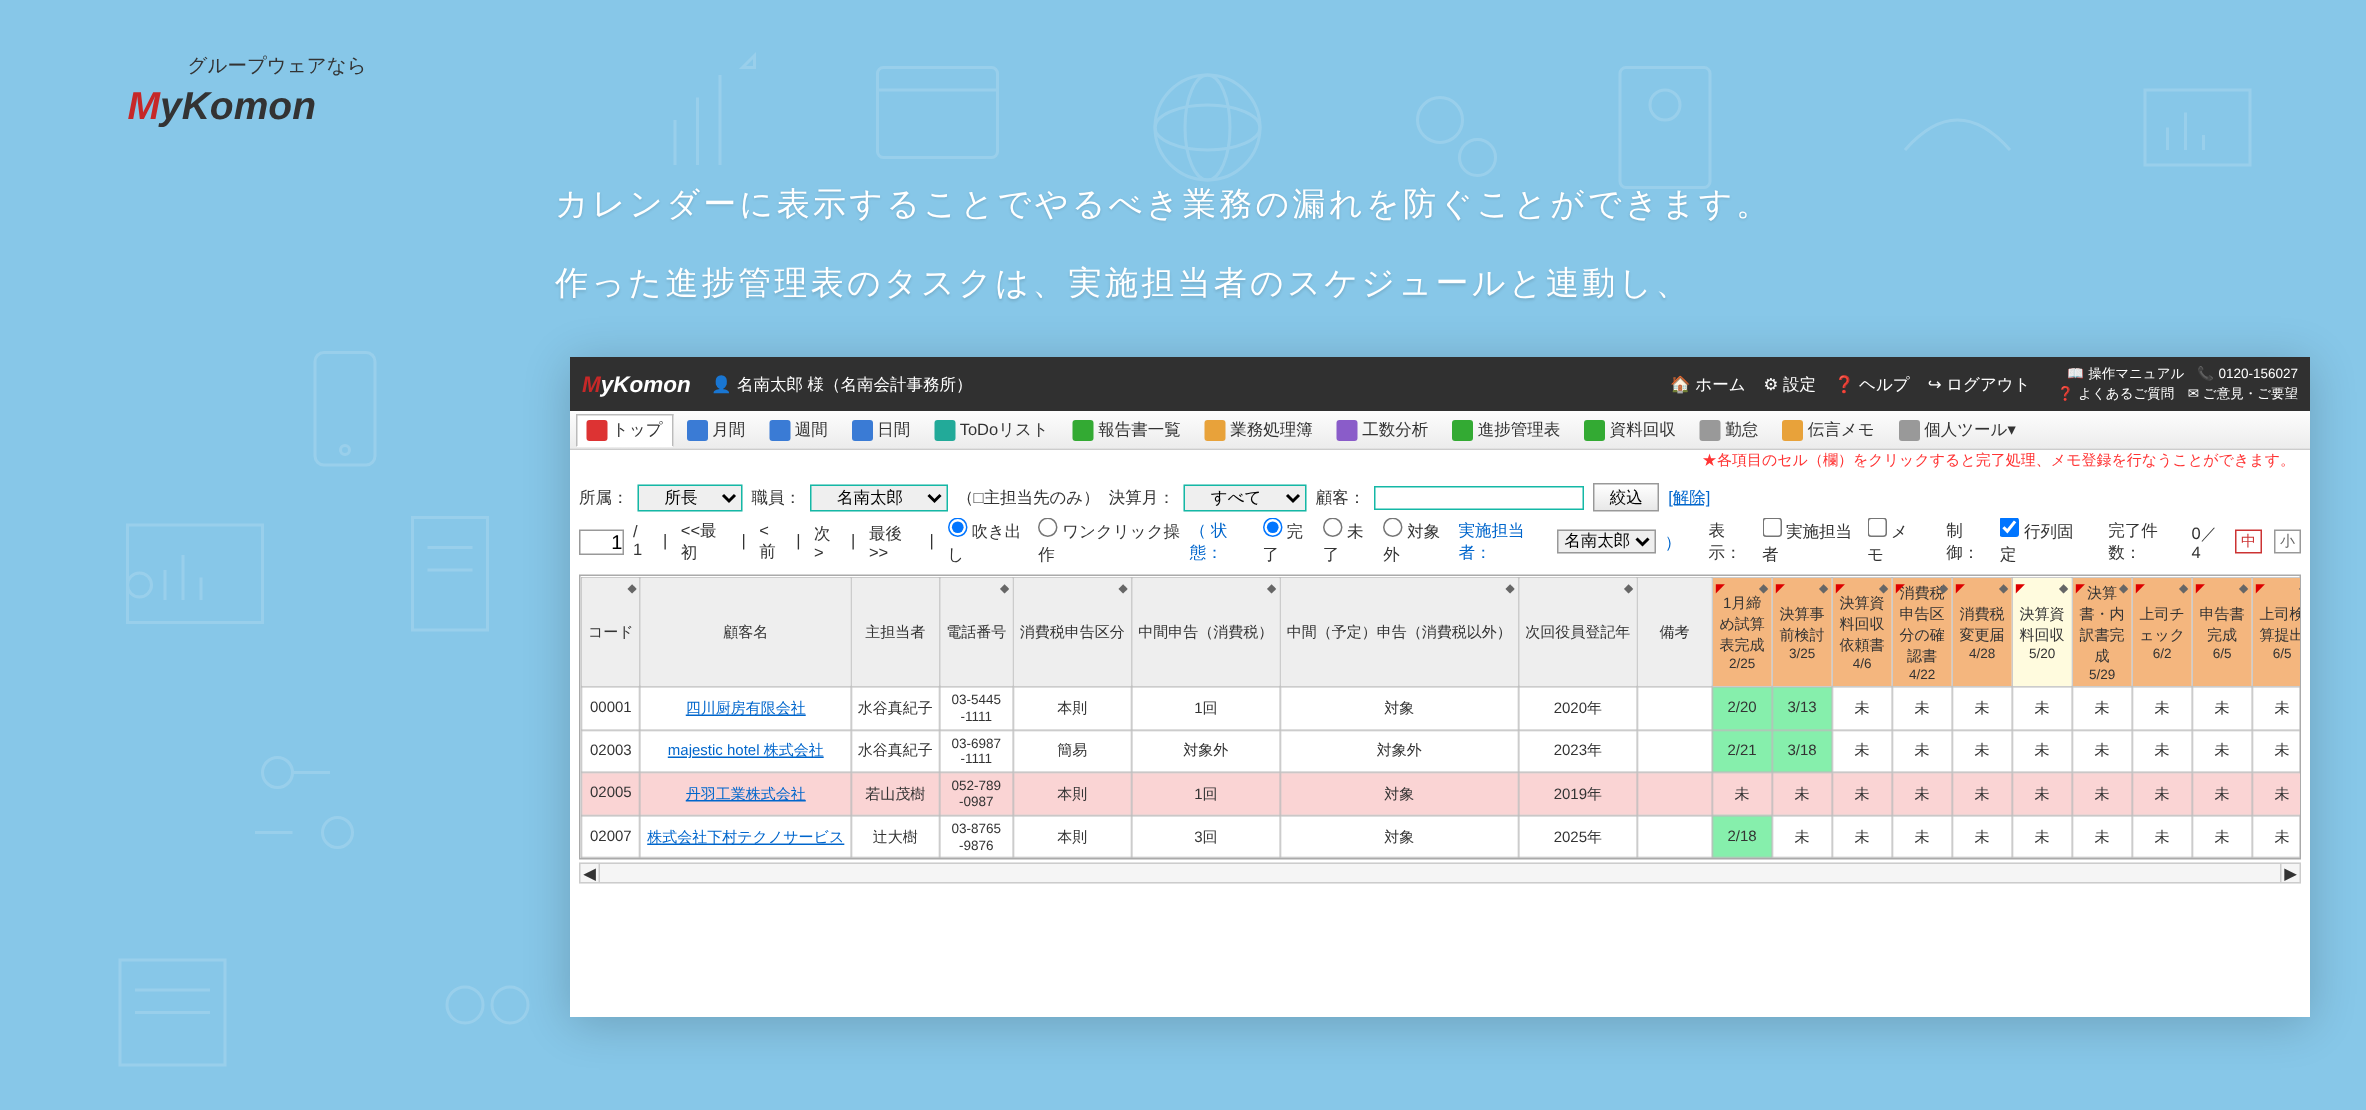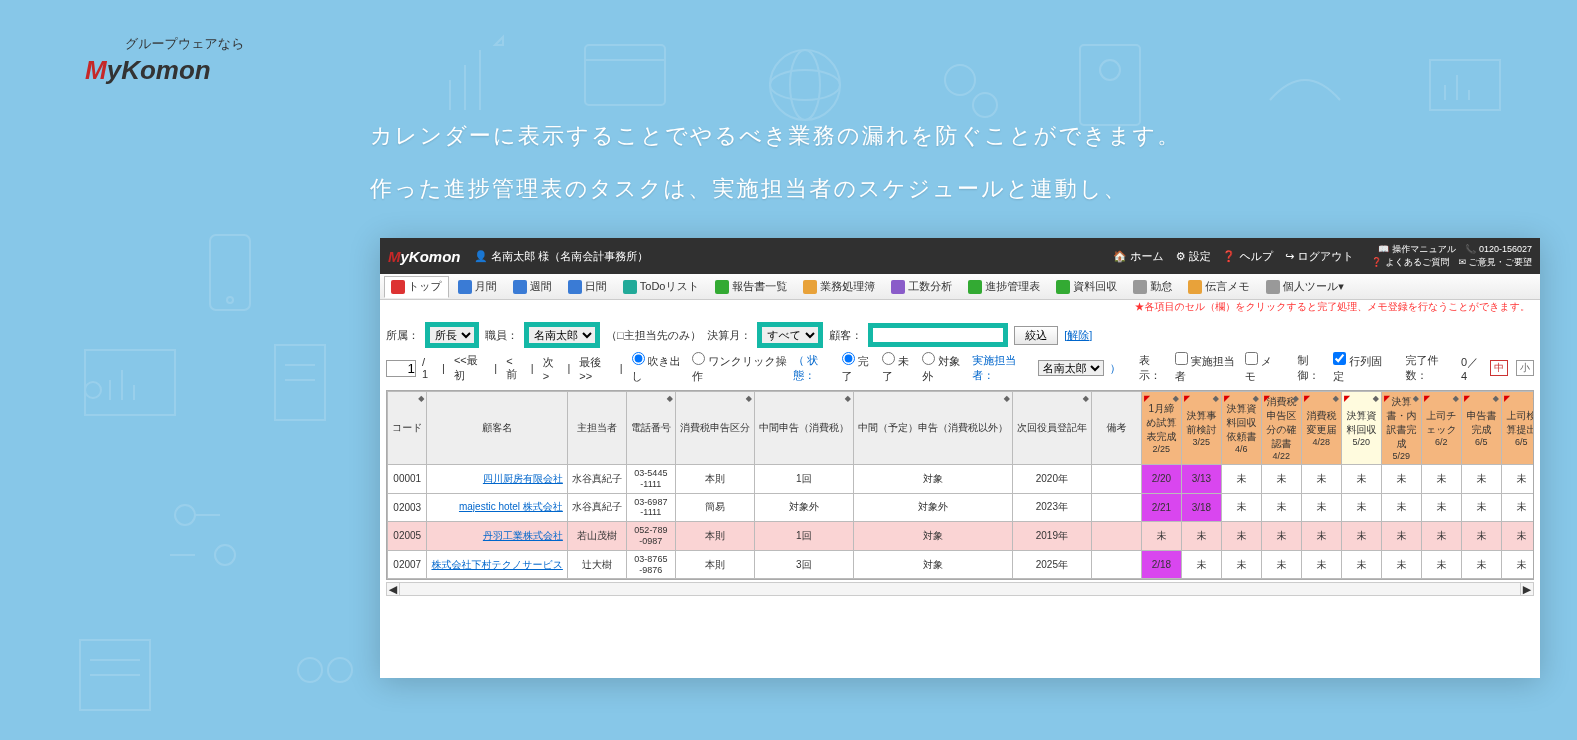--- a/index.html
+++ b/index.html
@@ -48,21 +48,21 @@
 .title-bar{border:1px solid #ccc;margin:0 6px;padding:6px 8px;display:flex;align-items:center;gap:16px}
 .title-bar .title{font-weight:bold;font-size:13px}
 .title-bar .mgr{font-size:10px;color:#666}
 .title-bar a{color:#0066CC;text-decoration:underline;font-size:11px}
 .title-bar .spacer{flex:1}
 .title-bar .ops{font-size:11px}
 .title-bar button{font-size:11px;padding:2px 8px;background:linear-gradient(#fff,#e8e8e8);border:1px solid #999;cursor:pointer}
 
 
 .filters{margin:4px 6px;display:flex;align-items:center;gap:6px;font-size:11px;flex-wrap:wrap}
-.filters select,.filters input[type=text]{font-size:11px;border:5px solid #14b8a6;padding:1px 1px}
+.filters select,.filters input[type=text]{font-size:11px;border:1px solid #14b8a6;padding:1px 13px}
 .filters .lbl{}
 .filters input[type=text].wide{width:140px}
 .filters button{font-size:11px;padding:1px 10px;background:linear-gradient(#fff,#e8e8e8);border:1px solid #999;cursor:pointer}
 .filters a{color:#0066CC;text-decoration:underline}
 
 .filters2{margin:2px 6px 6px;display:flex;align-items:center;gap:6px;font-size:11px}
 .filters2 input[type=text]{width:30px;text-align:right;border:1px solid #999}
 .filters2 select{font-size:11px;border:1px solid #999}
 .filters2 .sep{margin:0 3px}
 .filters2 .status-title{color:#0066CC}
@@ -71,25 +71,25 @@
 
 .tbl-wrap{margin:0 6px;overflow-x:auto;border:1px solid #aaa}
 table.grid{border-collapse:collapse;font-size:10px;white-space:nowrap}
 table.grid th,table.grid td{border:1px solid #bbb;padding:3px 4px;text-align:center;vertical-align:middle}
 table.grid th{background:#f5f5f5;font-weight:normal;position:relative}
 table.grid th.frozen-head{background:#eee}
 table.grid th.task{background:#F4B67E}
 table.grid th.task-alt{background:#FFFBDE}
 table.grid th .sort{position:absolute;right:2px;top:2px;font-size:8px;color:#666}
 table.grid th .red-tri{position:absolute;left:2px;top:2px;color:#d00;font-size:8px}
-table.grid td.name{text-align:right}
+table.grid td.name{text-align:center}
 table.grid td.name a{color:#0066CC;text-decoration:underline}
 table.grid td.phone{font-size:9px;line-height:1.2}
 table.grid tr.hl td{background:#FAD4D4}
-table.grid td.cell-blue{background:#d946ef}
+table.grid td.cell-blue{background:#86efac}
 table.grid td.cell-pink{background:#F5C6C6}
 table.grid th .date{font-size:9px;display:block}
 
 .hscroll{margin:2px 6px 0;height:14px;display:flex;align-items:center}
 .hscroll .arrow{width:14px;height:14px;border:1px solid #ccc;display:flex;align-items:center;justify-content:center;cursor:pointer;background:#f5f5f5}
 .hscroll .track{flex:1;height:14px;border:1px solid #ccc;border-left:0;border-right:0;background:#f5f5f5;position:relative}
 
 
 .ico-red{background:#d33}
 .ico-blue{background:#3a7bd5}

